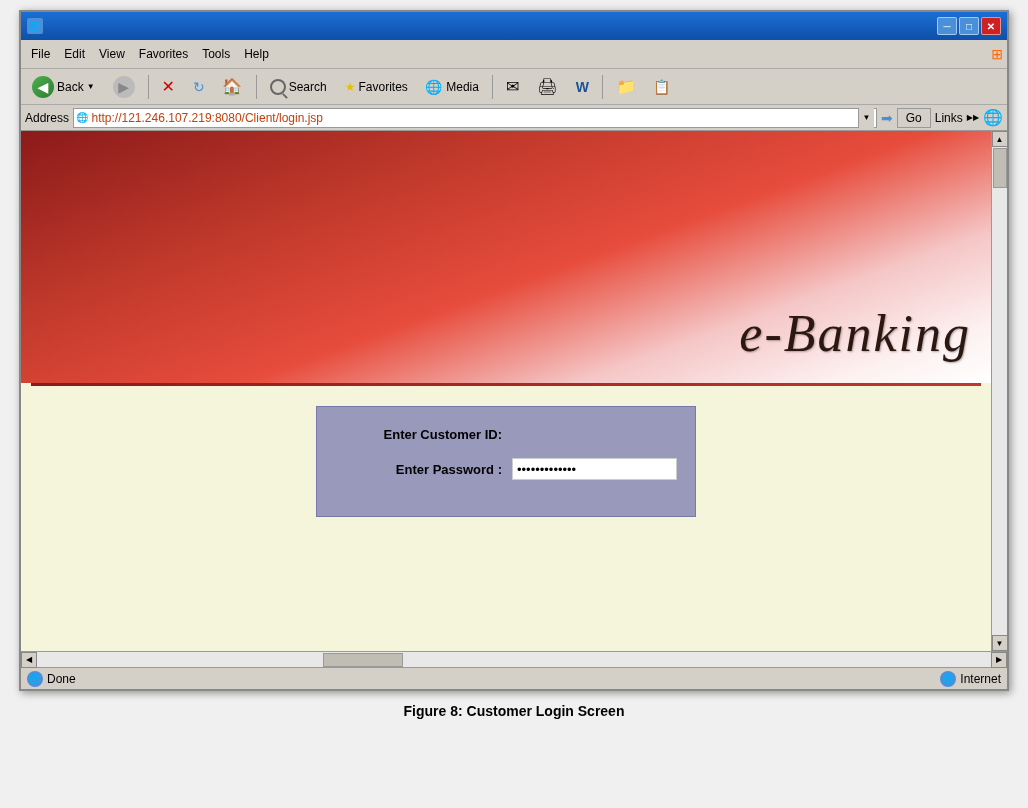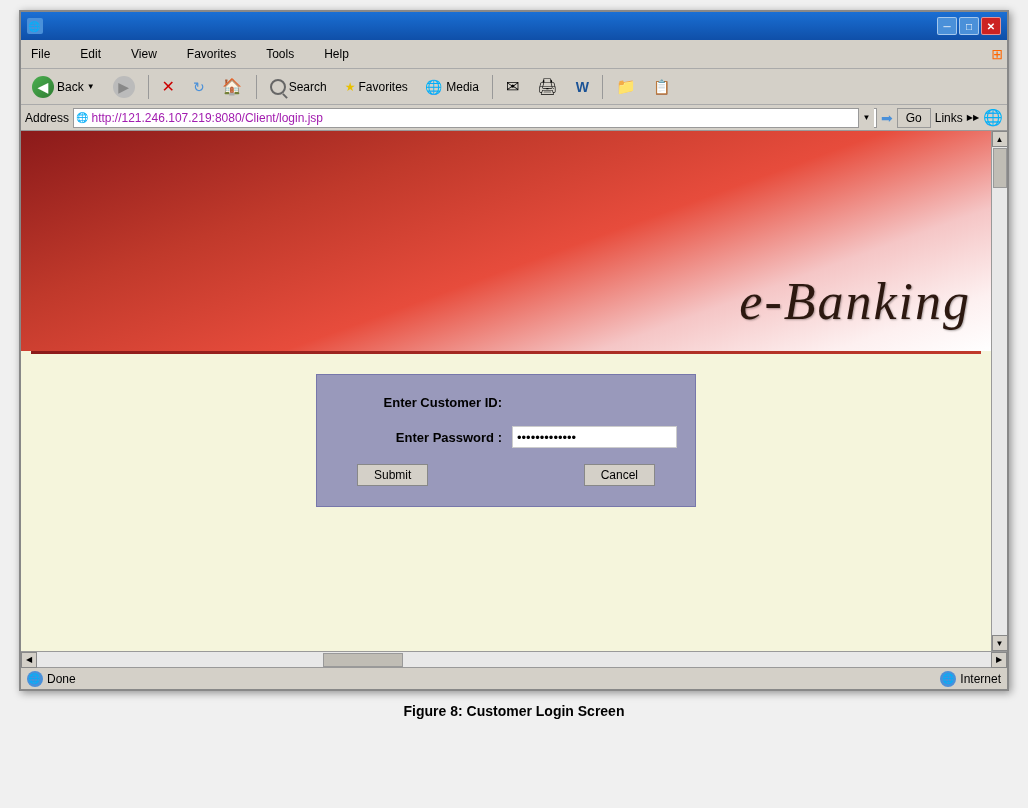--- a/index.html
+++ b/index.html
@@ -68,21 +68,21 @@
     .tb-max { background: #4a90d9; color: white; }
     .tb-close { background: #cc2222; color: white; }
 
     
     .menu-bar {
       background: #d4d0c8;
       border-bottom: 1px solid #aaa;
       display: flex;
       align-items: center;
       padding: 14px 4px;
-      gap: 18px;
+      gap: 2px;
       height: 22px;
     }
     .menu-item {
       padding: 2px 6px;
       font-size: 12px;
       cursor: pointer;
       color: #000;
     }
 
     
@@ -168,21 +168,21 @@
       height: 20px;
       padding: 0 2px;
     }
     .address-input-icon {
       font-size: 10px;
       margin-right: 3px;
       color: #336;
     }
     .address-text {
       font-size: 12px;
-      color: #a21caf;
+      color: #c2410c;
       flex: 1;
     }
     .address-dropdown {
       width: 16px;
       height: 20px;
       background: #d4d0c8;
       border-left: 1px solid #999;
       display: flex;
       align-items: center;
       justify-content: center;
@@ -206,21 +206,21 @@
     .web-content {
       background: #f5f5dc;
       min-height: 520px;
       position: relative;
       overflow: hidden;
     }
 
     
     .banner {
       width: 100%;
-      height: 220px;
+      height: 252px;
       background: linear-gradient(160deg, #8b1a1a 0%, #c0392b 30%, #e74c3c 55%, #f5c6c6 75%, #fdf0f0 90%, #fff 100%);
       position: relative;
       display: flex;
       align-items: flex-end;
       justify-content: flex-end;
       padding-right: 20px;
       padding-bottom: 20px;
     }
     .banner-title {
       font-size: 52px;
@@ -524,24 +524,20 @@
       <div class="login-area">
 
         <div class="login-box">
           <div class="form-row">
             <label class="form-label">Enter Customer ID:</label>
           </div>
           <div class="form-row">
             <label class="form-label">Enter Password :</label>
             <input class="form-input" type="password" value="passwordvalue" style="">
           </div>
-          <div class="form-buttons">
-            <button class="form-btn">Submit</button>
-            <button class="form-btn">Cancel</button>
-          </div>
         </div>
       </div>
     </div>
 
     <div class="scrollbar-right">
       <div class="scroll-arrow">▲</div>
       <div class="scroll-track">
         <div class="scroll-thumb"></div>
       </div>
       <div class="scroll-arrow">▼</div>

